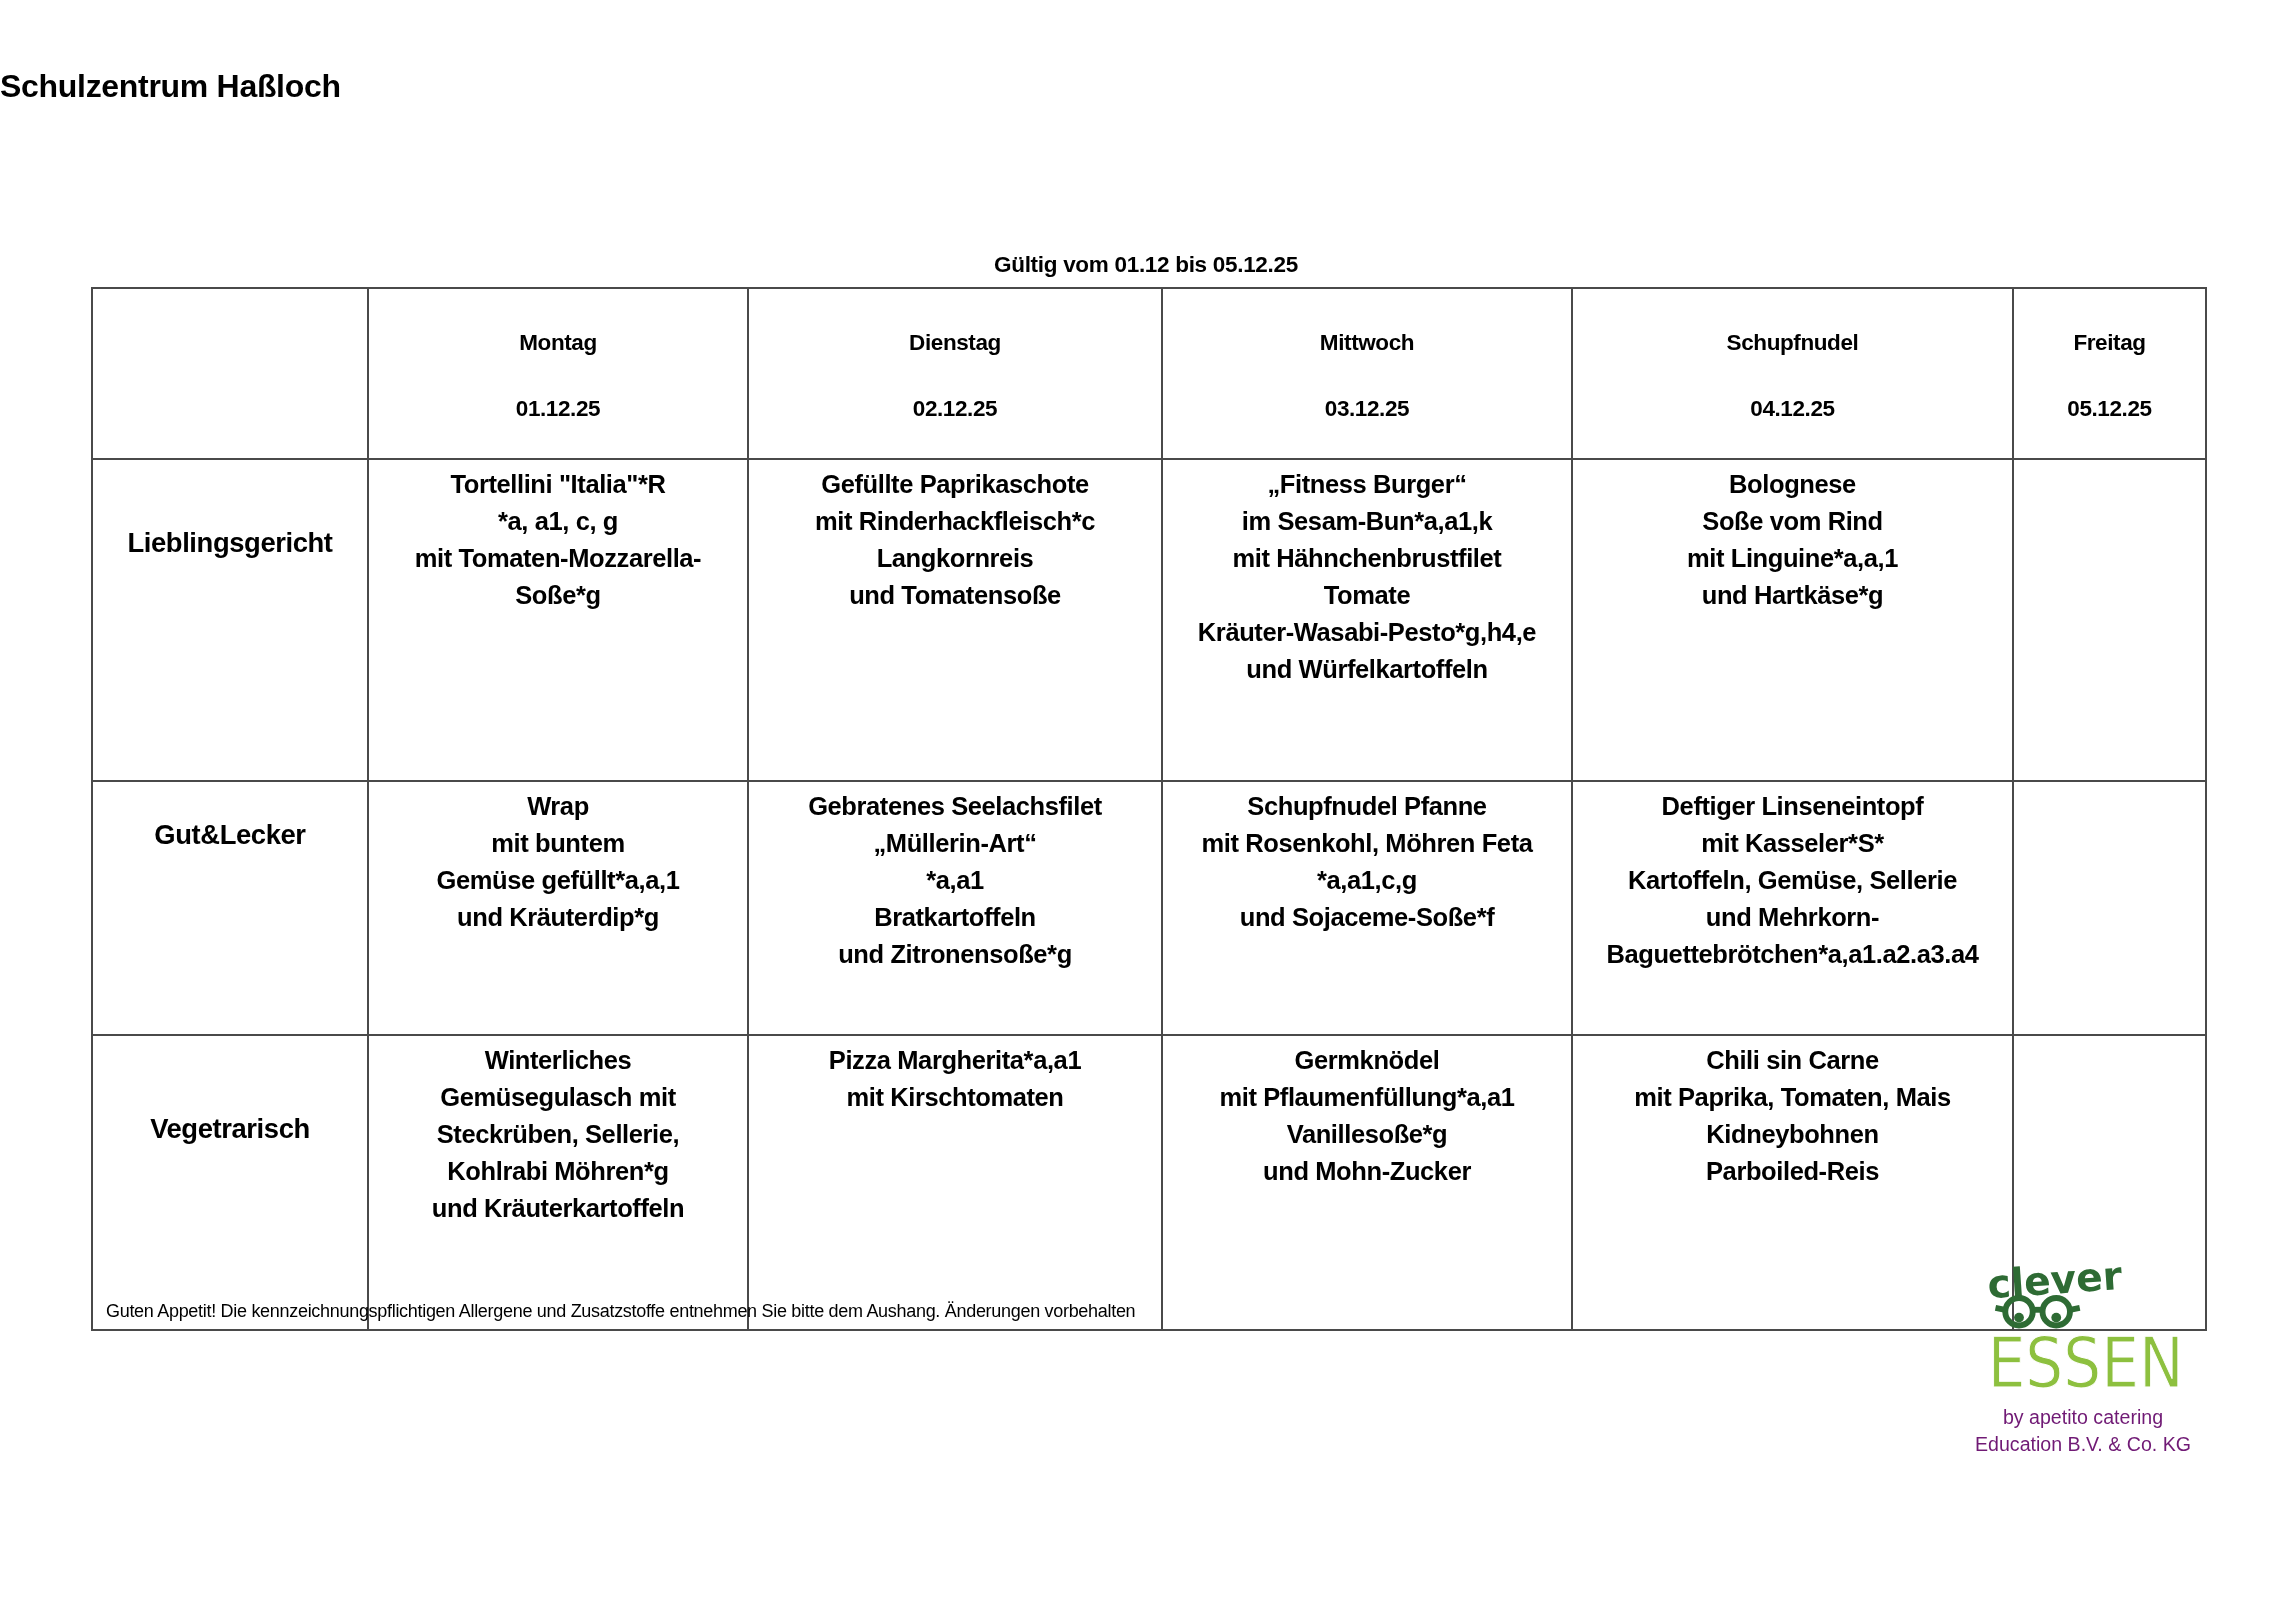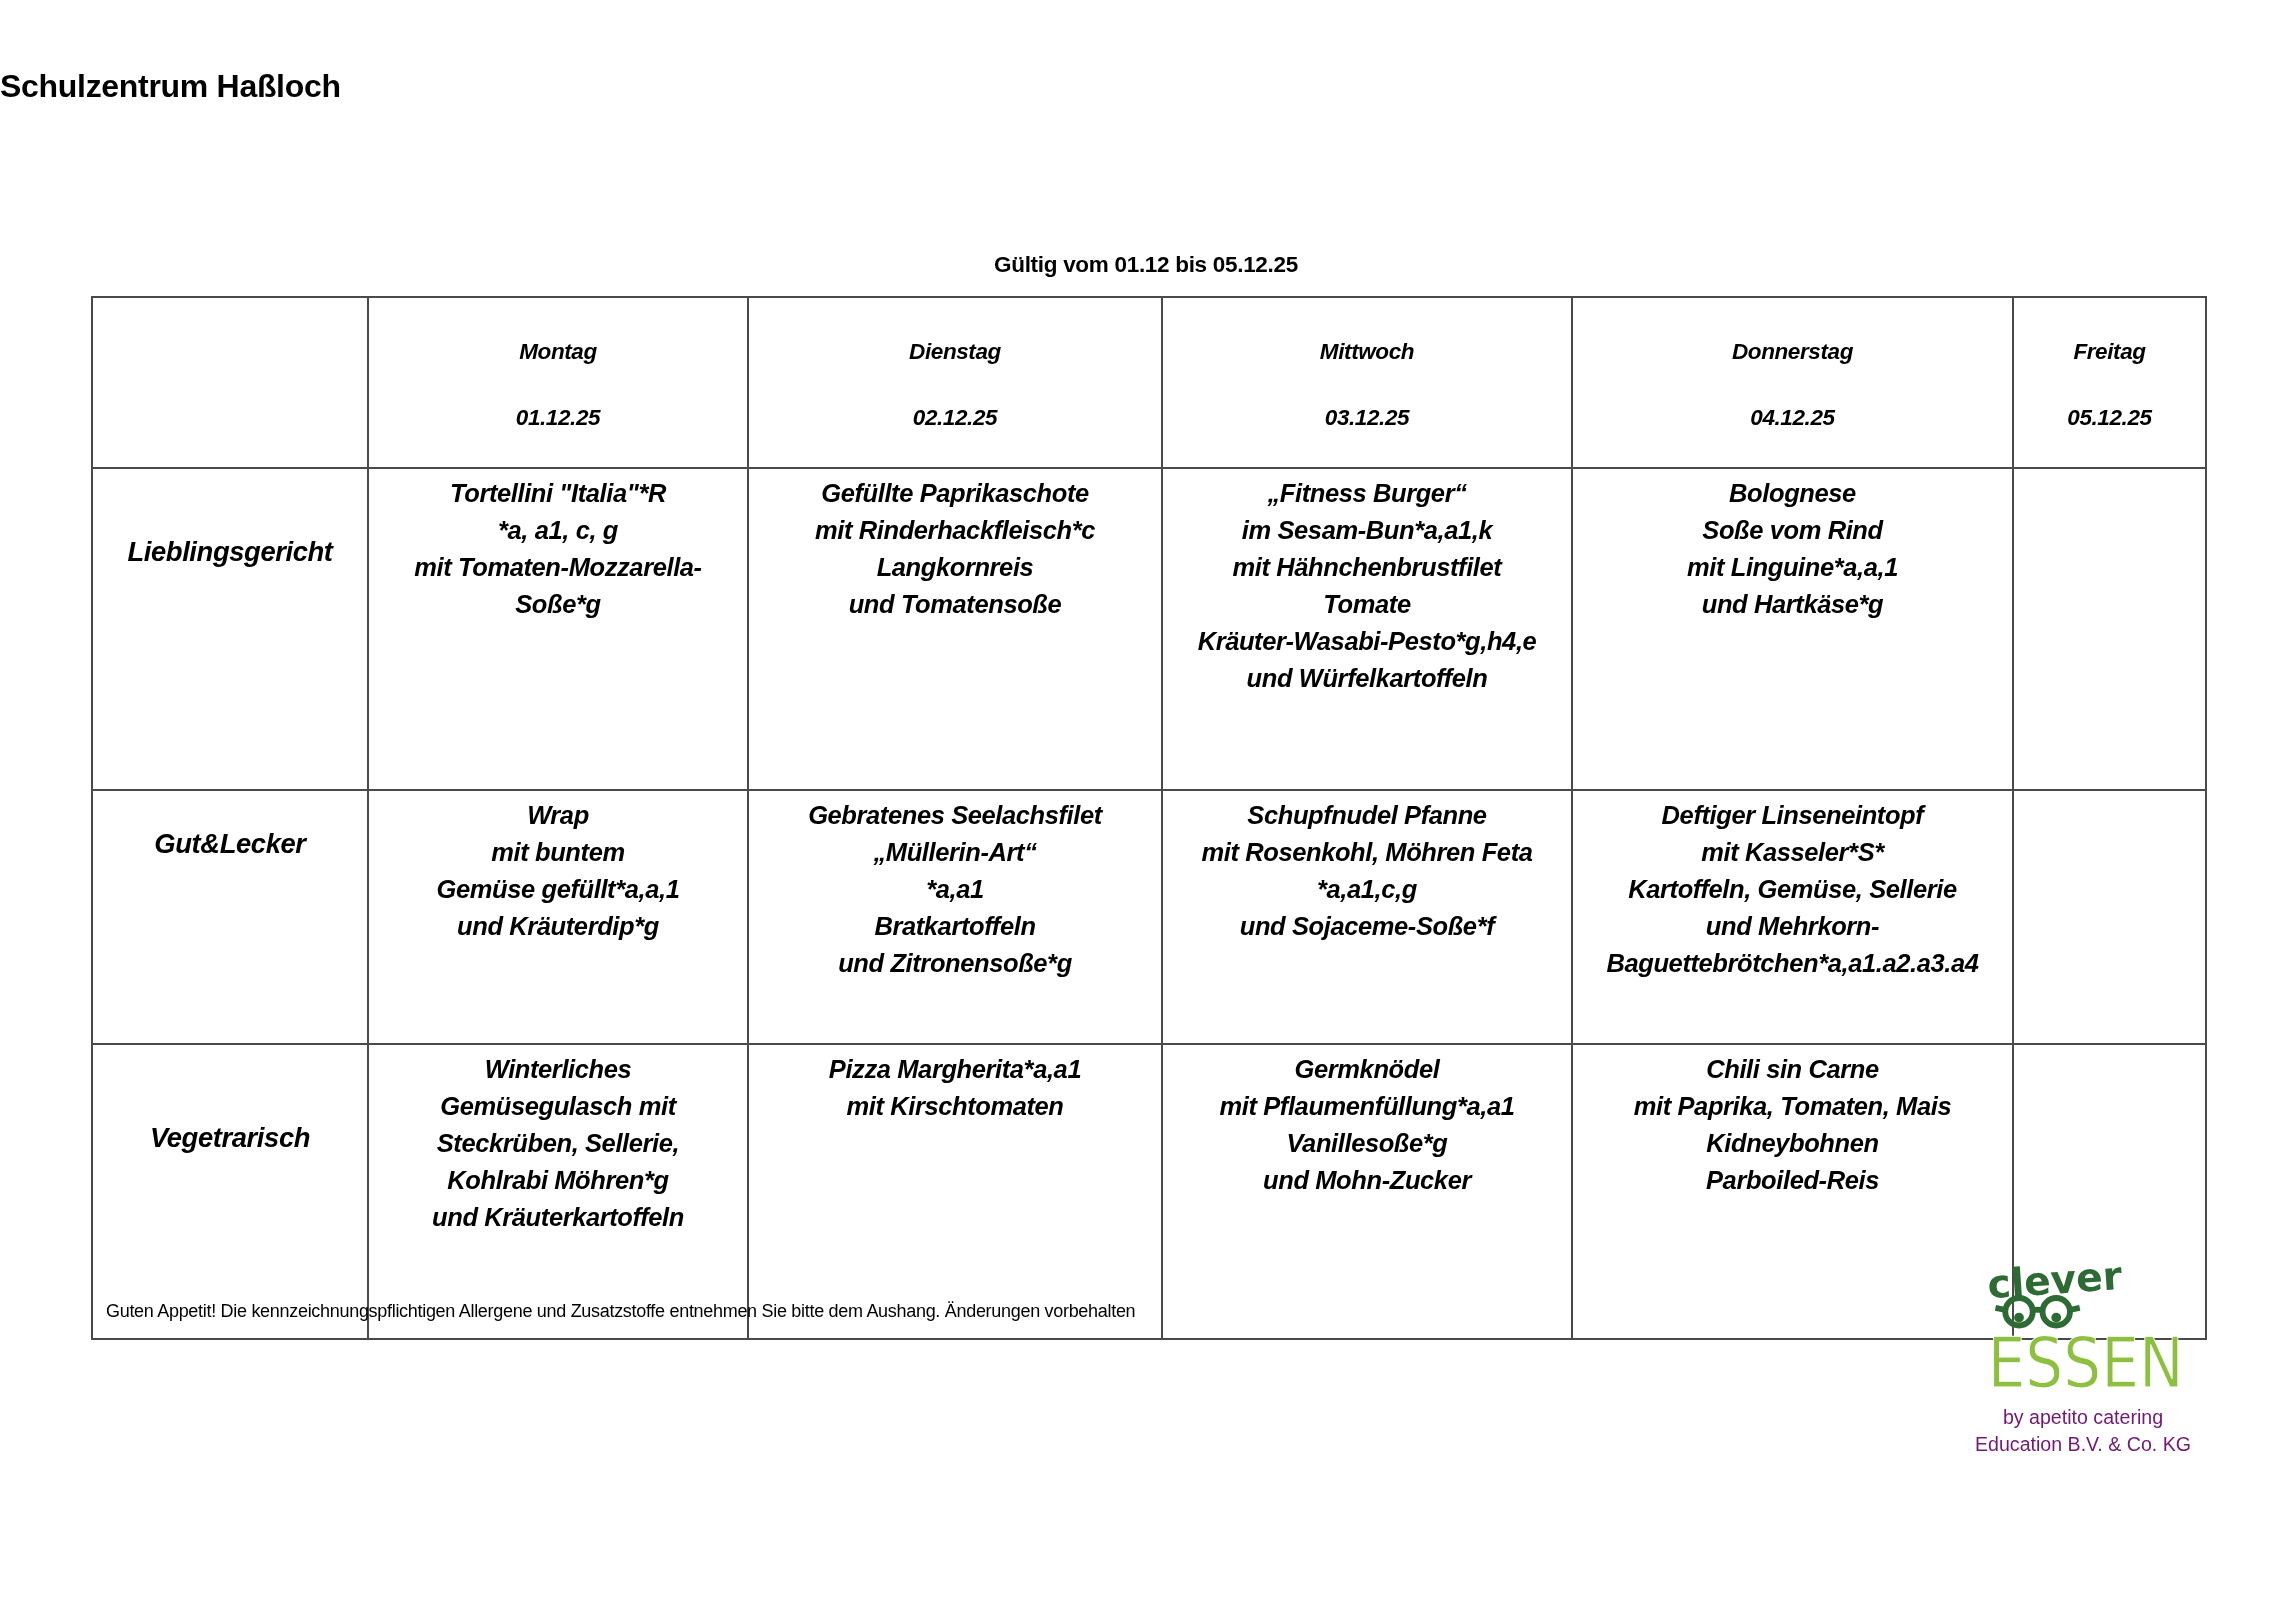--- a/index.html
+++ b/index.html
@@ -10,24 +10,23 @@
     }
     .title {
       position: absolute; left: 0; width: 2292px; top: 68px;
       font-weight: bold; font-size: 32px; letter-spacing: -0.3px;
     }
     .validity {
       position: absolute; left: 0; width: 2292px; top: 224px;
       text-align: center; font-weight: bold; font-size: 22.5px; letter-spacing: -0.3px; margin-top: 28px;
     }
     table.menu {
-      position: absolute; left: 91px; top: 296px;
+      position: absolute; left: 91px; top: 287px;
       border-collapse: collapse; table-layout: fixed;
       width: 2114px;
-      font-style: italic;
     }
     table.menu td {
       border: 2px solid #4a4a4a;
       vertical-align: top; text-align: center;
       font-weight: bold; font-size: 25.5px; line-height: 37px;
       padding: 5.9px 5.9px 0 5.9px; letter-spacing: -0.4px;
       white-space: pre-line;
     }
     tr.head td { height: 97px; font-size: 22.5px; line-height: 33px; padding-top: 3.9px; }
     tr.r1 td { height: 256px; }
@@ -78,21 +77,21 @@
     </td>
     <td>
       <span class="day-name">Dienstag</span>
       <span class="day-date">02.12.25</span>
     </td>
     <td>
       <span class="day-name">Mittwoch</span>
       <span class="day-date">03.12.25</span>
     </td>
     <td>
-      <span class="day-name">Donnerstag</span>
+      <span class="day-name">Schupfnudel</span>
       <span class="day-date">04.12.25</span>
     </td>
     <td>
       <span class="day-name">Freitag</span>
       <span class="day-date">05.12.25</span>
     </td>
   </tr>
 
   <tr class="r1">
     <td class="rowlabel">Lieblingsgericht</td>

